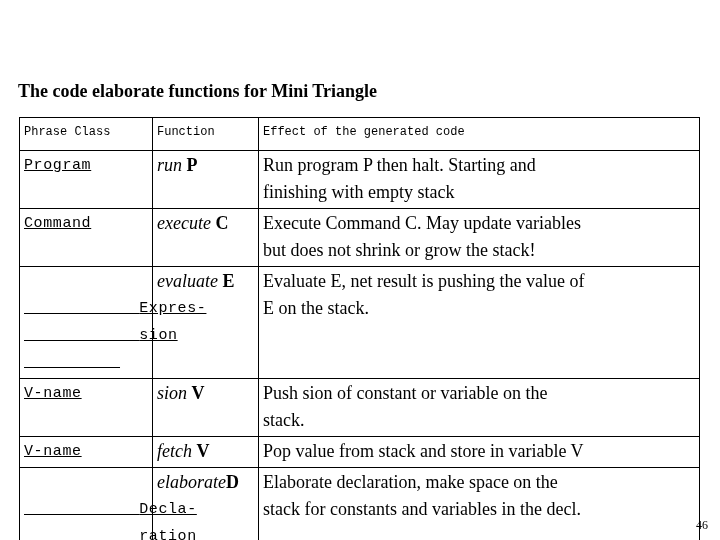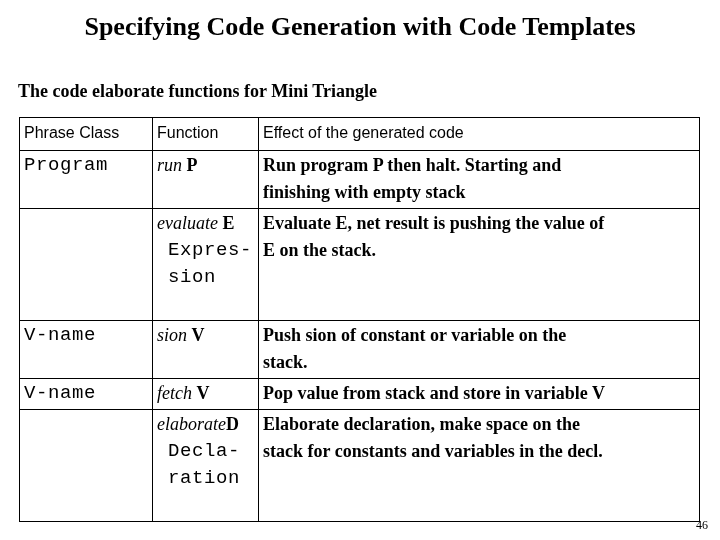--- a/index.html
+++ b/index.html
@@ -73,35 +73,36 @@
     text-align: left;
     font-weight: normal;
   }
 
   col.c-phrase   { width: 133px; }
   col.c-function { width: 106px; }
   col.c-effect   { width: 441px; }
 
   
   .hdr td {
-    font-family: Liberation Sans, sans-serif;
-    font-size: 16px;
+    font-family: Liberation Mono, monospace;
+    font-size: 12px;
     line-height: 27px;
     height: 29px;
     white-space: nowrap;
     overflow: hidden;
   }
 
   
   .phrase {
     font-family: "Liberation Mono", "DejaVu Sans Mono", monospace;
-    font-size: 19px;
+    font-size: 15px;
     line-height: 27px;
     letter-spacing: 0.6px;
     white-space: pre;
+    text-decoration: underline;
   }
 
   
   .func {
     font-family: Liberation Serif, serif;
     font-size: 18px;
     line-height: 27px;
   }
   .func .fn-name {
     font-style: italic;
@@ -110,21 +111,21 @@
     font-weight: bold;
     font-style: normal;
   }
 
   
   .effect {
     font-family: "Liberation Serif", "DejaVu Serif", serif;
     font-size: 18px;
     line-height: 27px;
   }
-  .effect .ln { display: block; white-space: nowrap; font-weight: bold; }
+  .effect .ln { display: block; white-space: nowrap; }
 
   
   tr.r-program    td { height: 54px; }
   tr.r-command    td { height: 54px; }
   tr.r-expression td { height: 48px; margin-left: 24px; }
   tr.r-vname-f    td { height: 49px; }
   tr.r-vname-a    td { height: 25px; }
   tr.r-declaration td { height: 50px; }
 
   
@@ -136,21 +137,20 @@
     font-size: 12px;
     line-height: 14px;
     color: #000000;
   }
 </style>
 </head>
 <body>
 
 <div class="slide">
 
-  <div class="slide-title">Specifying Code Generation with Code Templates</div>
 
   <div class="subtitle">The code elaborate functions for Mini Triangle</div>
 
   <div class="table-wrap">
     <table class="codegen">
       <colgroup>
         <col class="c-phrase">
         <col class="c-function">
         <col class="c-effect">
       </colgroup>
@@ -166,20 +166,30 @@
           <td class="phrase">Program</td>
           <td class="func">
             <span class="fn-name">run</span><span> </span><span class="fn-arg">P</span>
           </td>
           <td class="effect">
             <span class="ln">Run program P then halt. Starting and</span>
             <span class="ln">finishing with empty stack</span>
           </td>
         </tr>
 
+        <tr class="r-command">
+          <td class="phrase">Command</td>
+          <td class="func">
+            <span class="fn-name">execute</span><span> </span><span class="fn-arg">C</span>
+          </td>
+          <td class="effect">
+            <span class="ln">Execute Command C. May update variables</span>
+            <span class="ln">but does not shrink or grow the stack!</span>
+          </td>
+        </tr>
 
         <tr class="r-expression">
           <td class="phrase">
             <span class="ln">Expres-</span>
             <span class="ln">sion</span>
           </td>
           <td class="func">
             <span class="fn-name">evaluate</span><span> </span><span class="fn-arg">E</span>
           </td>
           <td class="effect">

